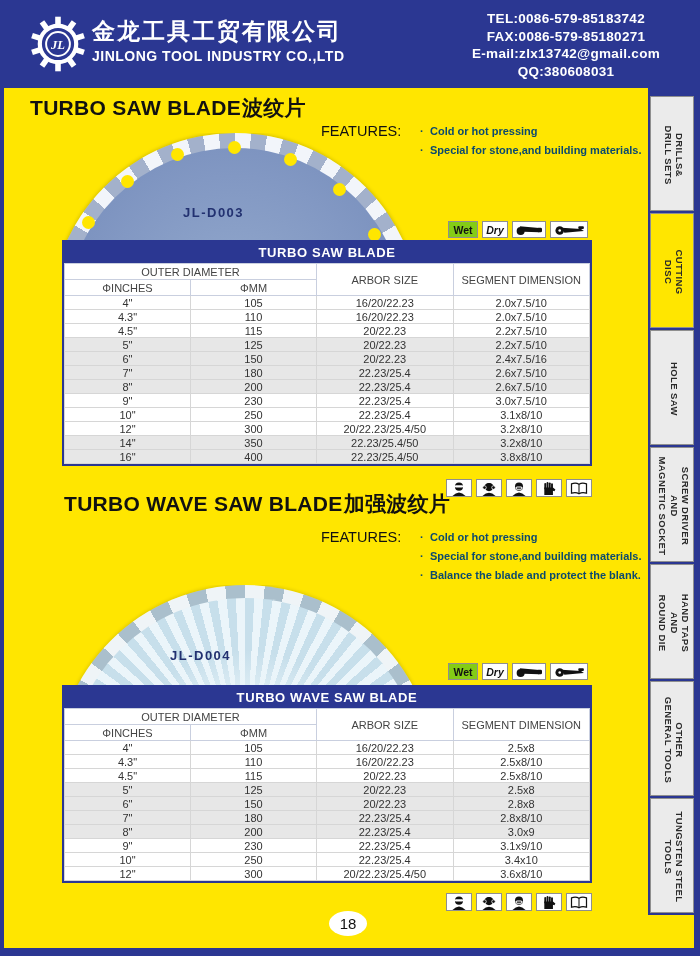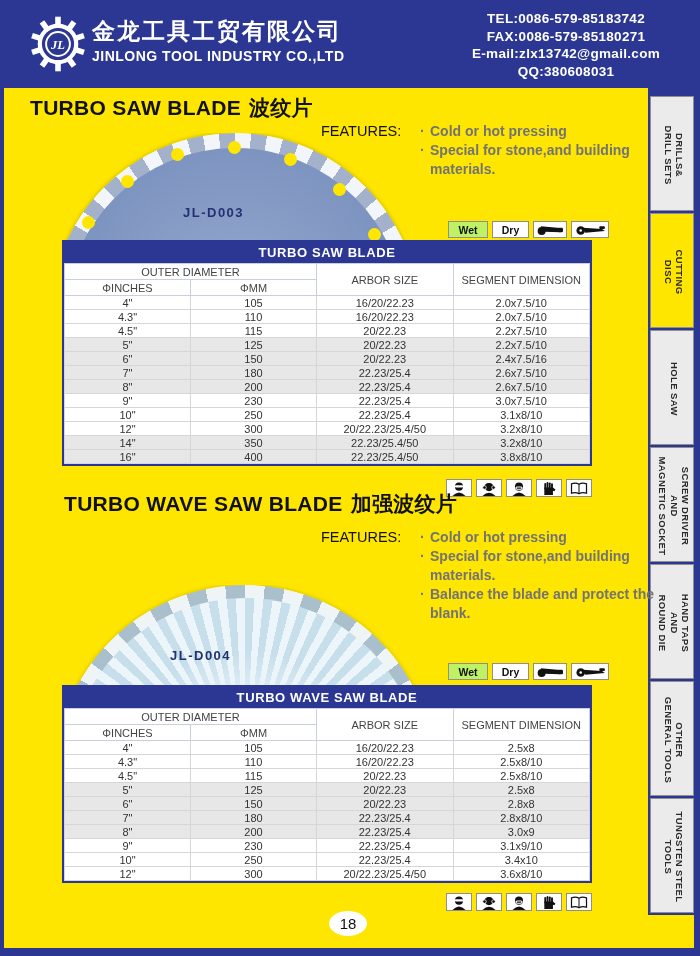--- a/index.html
+++ b/index.html
@@ -29,25 +29,25 @@
   .tab { position:absolute; left:2px; width:44px; height:115px; background:#ebebeb;
          border:1px solid #8f8f8f; }
   .tab.active { background:#ffe600; }
   .tab .lbl { position:absolute; left:-35.5px; top:35.5px; width:115px; height:44px;
               transform:rotate(90deg); display:flex; align-items:center; justify-content:center;
               text-align:center; white-space:pre-line; font-size:9.5px; font-weight:bold;
               color:#2a2a2a; line-height:1.2; letter-spacing:0.4px; }
 
   
   .sec-title { position:absolute; font-size:21px; font-weight:bold; color:#111; letter-spacing:0.3px; }
-  .sec-title .cn { margin-left:8px; }
+  .sec-title .cn { margin-left:1px; }
   .features { position:absolute; }
   .features .flabel { position:absolute; font-size:14.5px; font-weight:normal; color:#111; }
   .features ul { position:absolute; list-style:none; width:235px; }
-  .features li { font-size:14px; font-weight:bold; color:#737373; line-height:19px; padding-left:10px; position:relative; }
+  .features li { font-size:11px; font-weight:bold; color:#0c4a6e; line-height:19px; padding-left:10px; position:relative; }
   .features li::before { content:"\00B7"; position:absolute; left:0; font-weight:bold; }
 
   
   .blade-wrap { position:absolute; overflow:hidden; }
   .blade { position:absolute; border-radius:50%; }
   #blade1 { left:0; top:0; width:370px; height:370px;
             background:repeating-conic-gradient(#f2f5fa 0deg 5deg, #a3b1cb 5deg 10deg);
             box-shadow:0 0 4px rgba(0,0,0,.25); }
   #blade1-body { position:absolute; inset:15px; border-radius:50%;
             background:radial-gradient(circle at 50% 48%, #94aacd 0%, #8298c3 55%, #7289b8 100%); }
@@ -57,22 +57,22 @@
             box-shadow:0 0 4px rgba(0,0,0,.2); }
   #blade2-body { position:absolute; inset:13px; border-radius:50%;
             background:radial-gradient(circle, rgba(233,244,249,.95) 0 26%, rgba(233,244,249,0) 50%),
                        repeating-conic-gradient(#c7dfeb 0deg 3deg, #ebf5fa 3deg 6deg); }
   .blade-label { position:absolute; font-size:13px; font-weight:bold; color:#223170; letter-spacing:1.5px; }
 
   
   .badge-row { position:absolute; display:flex; gap:4px; }
   .badge { height:17px; border:1px solid #8f8f8f; background:#fff; display:flex;
            align-items:center; justify-content:center; font-size:10.5px; font-weight:bold; color:#111; }
-  .badge.wet { width:40px; background:#bef264; }
-  .badge.dry { width:37px; }
+  .badge.wet { width:30px; background:#84cc16; }
+  .badge.dry { width:26px;font-style:italic; }
   .badge.mach1 { width:34px; }
   .badge.mach2 { width:38px; }
 
   
   .tablebox { position:absolute; width:530px; border:2px solid #2b3792; background:#fff; }
   .tband { height:21px; background:#2b3792; color:#fff; font-size:13px; font-weight:bold;
            display:flex; align-items:center; justify-content:center; letter-spacing:0.6px; }
   table { width:100%; border-collapse:collapse; table-layout:fixed; }
   th { font-size:11px; font-weight:normal; color:#444; height:16px; border:1px solid #c9cfdf; }
   td { font-size:11px; color:#333; text-align:center; height:14px; border:1px solid #d6d6d6; }

